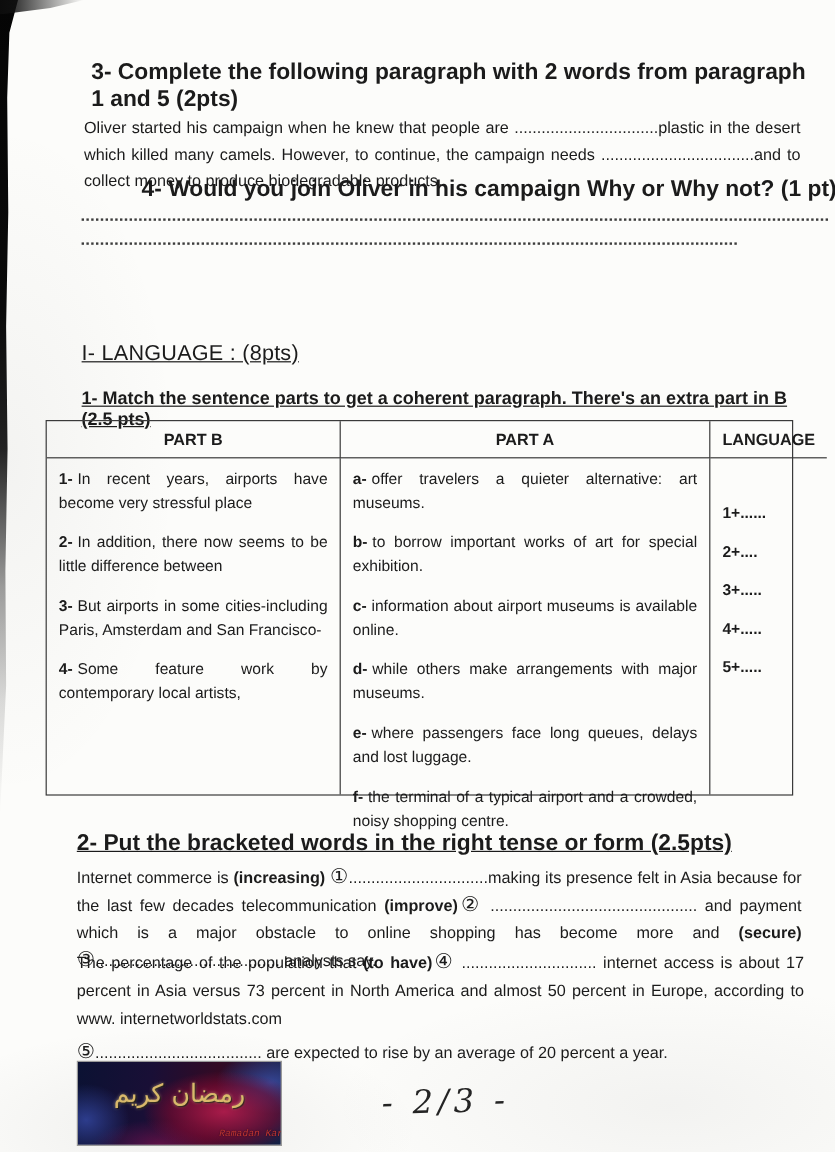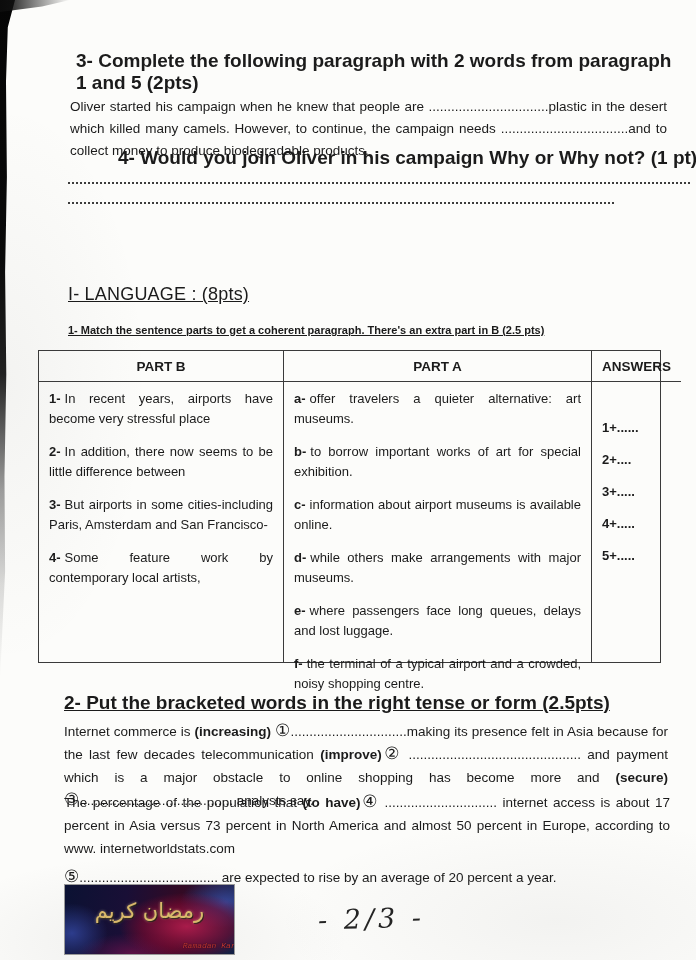--- a/index.html
+++ b/index.html
@@ -110,26 +110,26 @@
 
   <div class="abs body-text" style="left:70px;top:96px;width:597px;">Oliver started his campaign when he knew that people are ................................plastic in the desert which killed many camels. However, to continue, the campaign needs ..................................and to collect money to produce biodegradable products.</div>
 
   <div class="abs heading" style="left:70px;top:147px;width:600px;margin-left:48px;">4- Would you join Oliver in his campaign Why or Why not? (1 pt)</div>
 
   <div class="abs dotline" style="left:68px;top:176px;width:622px;"></div>
   <div class="abs dotline" style="left:68px;top:196px;width:546px;"></div>
 
   <div class="abs lang-heading" style="left:68px;top:284px;">I- LANGUAGE : (8pts)</div>
 
-  <div class="abs heading underlined" style="left:68px;top:324px;width:610px;font-size:11px;">1- Match the sentence parts to get a coherent paragraph. There's an extra part in B (2.5 pts)</div>
+  <div class="abs heading underlined" style="left:68px;top:324px;width:610px;font-size:15px;">1- Match the sentence parts to get a coherent paragraph. There's an extra part in B (2.5 pts)</div>
 
   <div class="mtable">
     <div class="cell th">PART B</div>
     <div class="cell th">PART A</div>
-    <div class="cell th">ANSWERS</div>
+    <div class="cell th">LANGUAGE</div>
 
     <div class="cell tcell">
       <p><span class="num">1-</span><span>In recent years, airports have become very stressful place</span></p>
       <p><span class="num">2-</span><span>In addition, there now seems to be little difference between</span></p>
       <p><span class="num">3-</span><span>But airports in some cities-including Paris, Amsterdam and San Francisco-</span></p>
       <p><span class="num">4-</span><span>Some feature work by contemporary local artists,</span></p>
     </div>
 
     <div class="cell tcell">
       <p><span class="num">a-</span><span>offer travelers a quieter alternative: art museums.</span></p>

